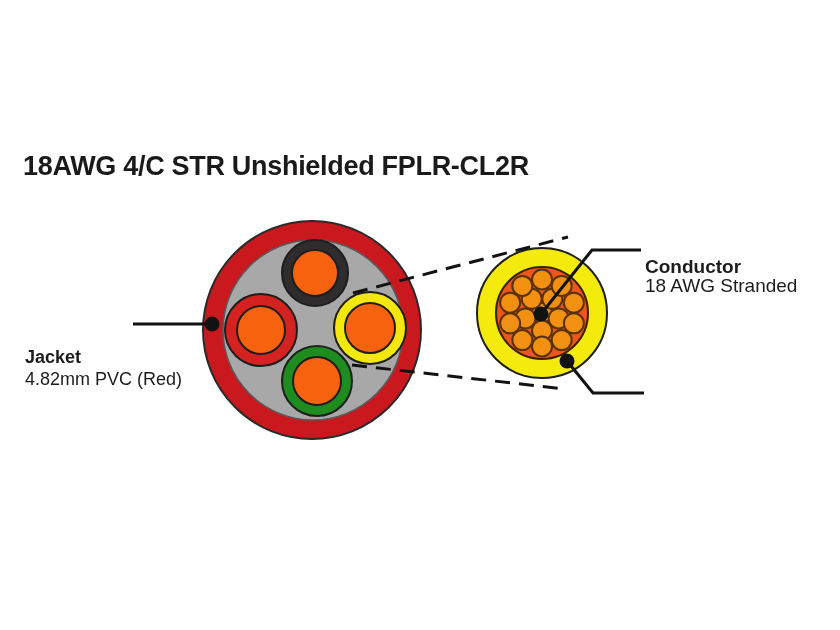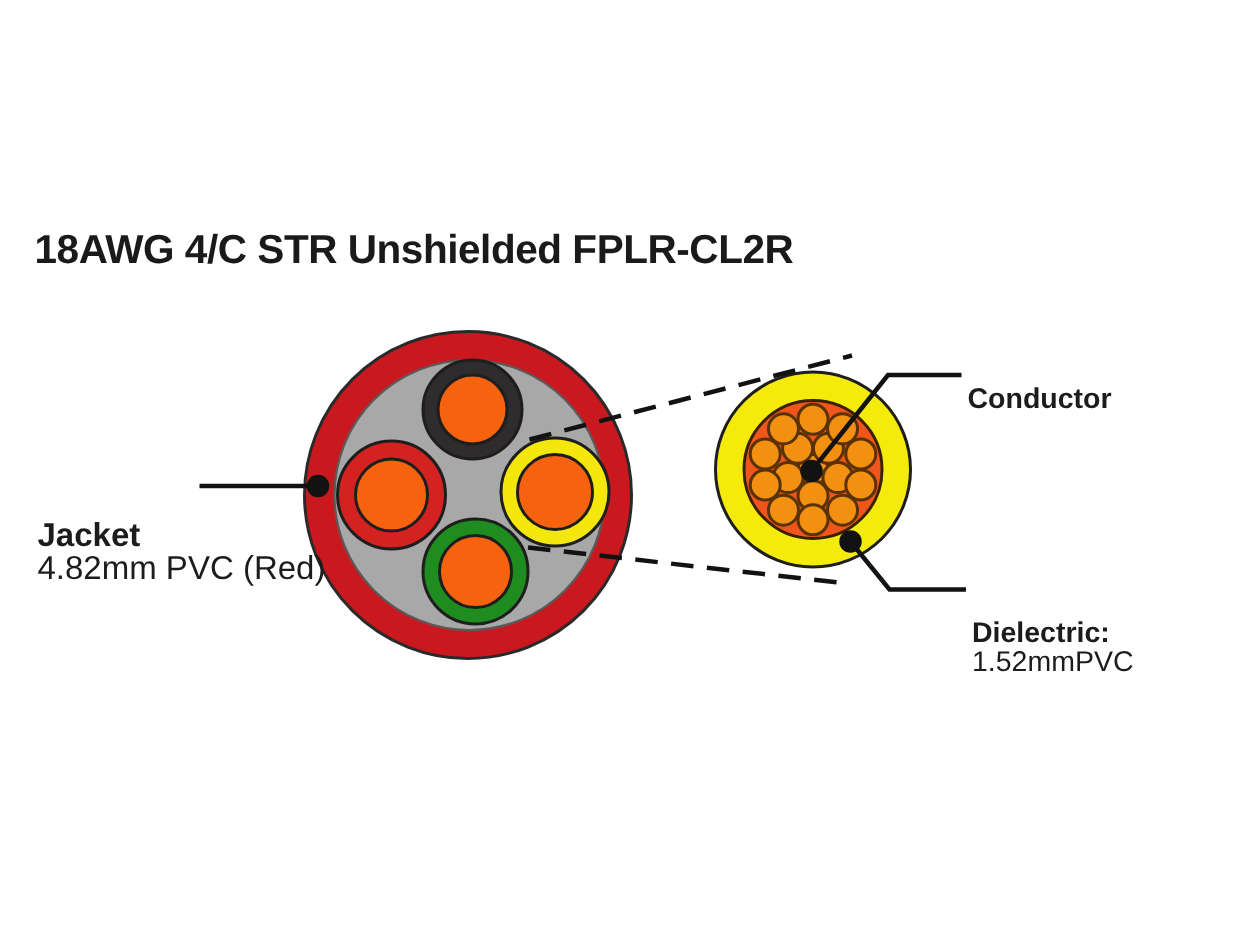--- a/index.html
+++ b/index.html
@@ -7,21 +7,21 @@
     position:relative;width:840px;height:630px;background:#ffffff;overflow:hidden;
     font-family:"Liberation Sans","DejaVu Sans",sans-serif;color:#1c1c1c;
   }
   .page-title{
     position:absolute;left:23px;top:151px;margin:0;
     font-size:27px;font-weight:bold;letter-spacing:-0.3px;color:#1a1a1a;white-space:nowrap;
   }
   .diagram-svg{position:absolute;left:0;top:0;width:840px;height:630px;}
   .label{position:absolute;line-height:21px;margin-top:34px;}
   .label .name{font-weight:bold;}
-  .label-jacket{left:25px;top:312px;font-size:22px;line-height:22px;}
+  .label-jacket{left:25px;top:312px;font-size:18px;line-height:22px;}
   .label-conductor{left:645px;top:224px;font-size:19px;line-height:18.5px;}
   .label-dielectric{left:648px;top:379px;font-size:19px;line-height:19px;}
   .label div{white-space:nowrap;}
 </style>
 </head>
 <body>
 
 <div class="stage">
 
   <h1 class="page-title">18AWG 4/C STR Unshielded FPLR-CL2R</h1>
@@ -65,20 +65,17 @@
       <circle cx="567" cy="361" r="7.5" fill="#121212"></circle>
     </svg>
 
   <div class="label label-jacket">
     <div class="name">Jacket</div>
     <div>4.82mm PVC (Red)</div>
   </div>
 
   <div class="label label-conductor">
     <div class="name">Conductor</div>
+    <div>18 AWG Stranded</div>
   </div>
 
-  <div class="label label-dielectric">
-    <div class="name">Dielectric:</div>
-    <div>1.52mmPVC</div>
-  </div>
 
 </div>
 
 </body></html>

